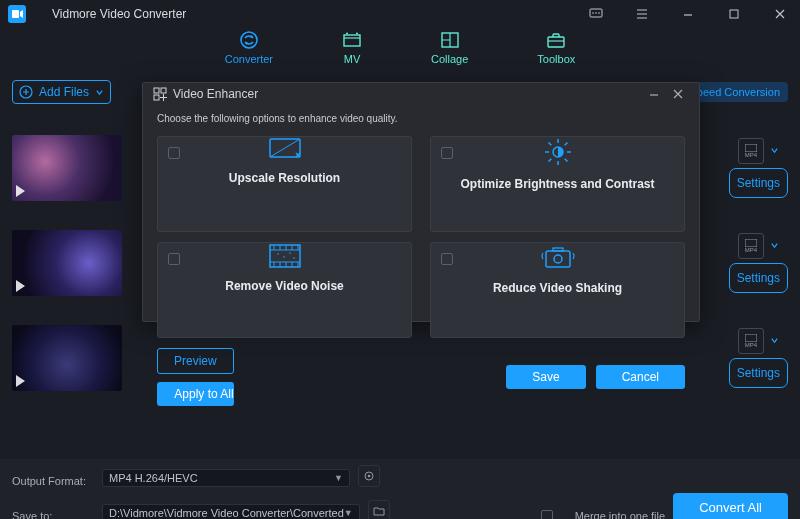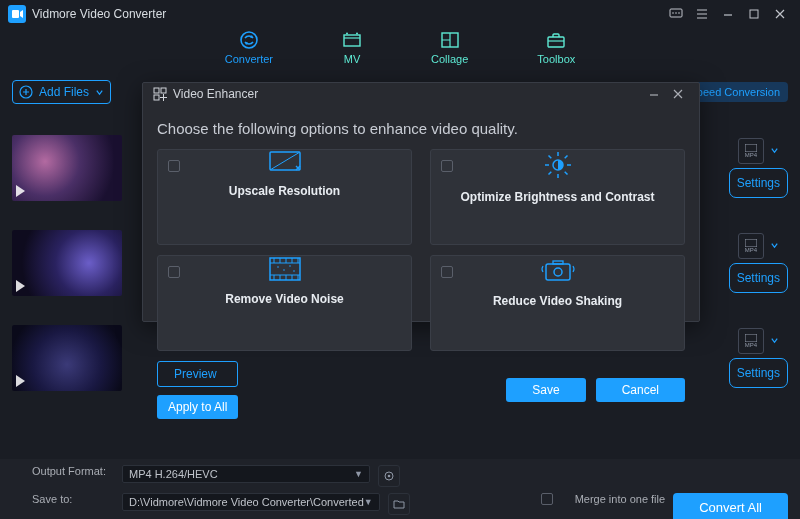--- a/index.html
+++ b/index.html
@@ -1,19 +1,19 @@
 <!DOCTYPE html>
 <html><head>
 <meta charset="utf-8">
 <style>
   * { box-sizing: border-box; margin: 0; padding: 0; font-family: "Segoe UI", Arial, sans-serif; }
   body { background:#1a1d24; width:800px; height:519px; overflow:hidden; color:#c8ccd4; font-size:12px; position:relative; }
 
   
-  .titlebar { display:flex; align-items:center; height:28px; padding:0 8px; }
+  .titlebar { display:flex; align-items:center; height:28px; padding:0 8px;gap:20px; }
   .titlebar .logo { width:18px;height:18px;background:#1ea0ff;border-radius:3px;display:flex;align-items:center;justify-content:center;margin-right:6px;}
   .titlebar .logo svg{display:block;}
   .titlebar .title{color:#d8dde2;font-size:12px;}
   .titlebar .spacer{flex:1;}
   .titlebar .tb-btn{width:24px;height:24px;display:flex;align-items:center;justify-content:center;color:#bfc3ca;margin-left:2px;}
   .titlebar .tb-btn svg{display:block;}
 
   
   .nav{display:flex;justify-content:center;gap:69px;height:48px;align-items:flex-start;padding-top:2px;}
   .nav-item{display:flex;flex-direction:column;align-items:center;color:#5eead4;gap:3px;}
@@ -39,38 +39,38 @@
   .file-fill{flex:1;}
   .file-right{display:flex;flex-direction:column;align-items:center;gap:4px;}
   .fmt-box{display:flex;align-items:center;gap:6px;}
   .fmt-icon{width:26px;height:26px;border:1px solid #414755;border-radius:3px;display:flex;flex-direction:column;align-items:center;justify-content:center;color:#8f97a6;}
   .fmt-icon .small{font-size:6px;line-height:1;}
   .fmt-caret{color:#1ea0ff;}
   .settings-btn{border:1px solid #1ea0ff;color:#1ea0ff;font-size:12px;padding:7px 7px;border-radius:7px;}
 
   
   .bottom{position:absolute;left:0;right:0;bottom:0;height:60px;background:#1f2229;padding:6px 12px;display:flex;flex-direction:column;gap:6px;font-size:11px;color:#a9adb4;}
-  .bottom .row{display:flex;align-items:flex-start;gap:8px;margin-left:20px;}
+  .bottom .row{display:flex;align-items:flex-end;gap:8px;}
   .bottom .label{min-width:82px;}
   .select{background:#14171d;border:1px solid #2c313a;color:#bfc3ca;padding:2px 6px;min-width:248px;display:flex;align-items:center;justify-content:space-between;border-radius:2px;font-size:11px;}
   .sel-caret{font-size:9px;color:#8f97a6;}
   .sq-btn{width:22px;height:22px;border:1px solid #2c313a;border-radius:3px;display:flex;align-items:center;justify-content:center;color:#8f97a6;}
   .bottom .spacer{flex:1;}
   .merge{display:flex;align-items:center;gap:22px;color:#a9adb4;}
   .chk{width:12px;height:12px;border:1px solid #5a5f6a;border-radius:2px;}
   .convert-all{background:#1ea0ff;color:#fff;border-radius:4px;padding:7px 26px;font-size:13px;}
 
   
   .modal{position:absolute;left:142px;top:82px;width:558px;height:240px;background:#282a30;border:1px solid #383c45;border-radius:2px;display:flex;flex-direction:column;box-shadow:0 6px 24px rgba(0,0,0,0.5);}
   .modal-titlebar{display:flex;align-items:center;height:28px;padding:0 10px;color:#d0d4da;font-size:12px;}
   .modal-titlebar .m-icon{margin-right:6px;display:flex;}
   .modal-titlebar .spacer{flex:1;}
   .m-tb-btn{width:22px;height:22px;display:flex;align-items:center;justify-content:center;color:#aaadb4;margin-left:2px;}
   .modal-body{flex:1;padding:8px 14px 0 14px;display:flex;flex-direction:column;}
-  .modal-sub{color:#c8ccd4;font-size:15px;margin-bottom:12px;margin-top:7px;}
+  .modal-sub{color:#c8ccd4;font-size:10px;margin-bottom:12px;}
   .grid{display:grid;grid-template-columns:1fr 1fr;gap:10px 18px;}
   .card{background:#2f3239;border:1px solid #3a3e47;border-radius:3px;height:96px;position:relative;display:flex;flex-direction:column;align-items:center;gap:10px;}
   .card .chk{position:absolute;left:10px;top:10px;}
   .card .c-icon{color:#1ea0ff;display:flex;align-items:center;justify-content:center;}
   .card .c-label{color:#e8ecf1;font-size:12px;font-weight:600;}
   .modal-footer{display:flex;align-items:center;gap:10px;padding:10px 14px 12px 14px;}
   .btn-outline{border:1px solid #1ea0ff;color:#1ea0ff;font-size:12px;padding:5px 16px;border-radius:3px;}
   .btn-primary{background:#1ea0ff;color:#fff;font-size:12px;padding:5px 26px;border-radius:3px;}
   .modal-footer .spacer{flex:1;}
 </style>
@@ -346,19 +346,19 @@
               <path d="M33 10q2 3 0 6" fill="none" stroke="currentColor" stroke-width="1.2"></path>
             </svg>
           </div>
         <div class="c-label">Reduce Video Shaking</div>
       </div>
     </div>
   </div>
   <div class="modal-footer">
     <div style="display:flex;flex-direction:column;gap:8px;">
       <div class="btn-outline">Preview</div>
-      <div class="btn-primary" style="padding:5px 11px;">Apply to All</div>
+      <div class="btn-primary" style="padding:5px 0;text-align:right;">Apply to All</div>
     </div>
     <div class="spacer"></div>
     <div class="btn-primary">Save</div>
     <div class="btn-primary">Cancel</div>
   </div>
 </div>
 
 </body></html>

